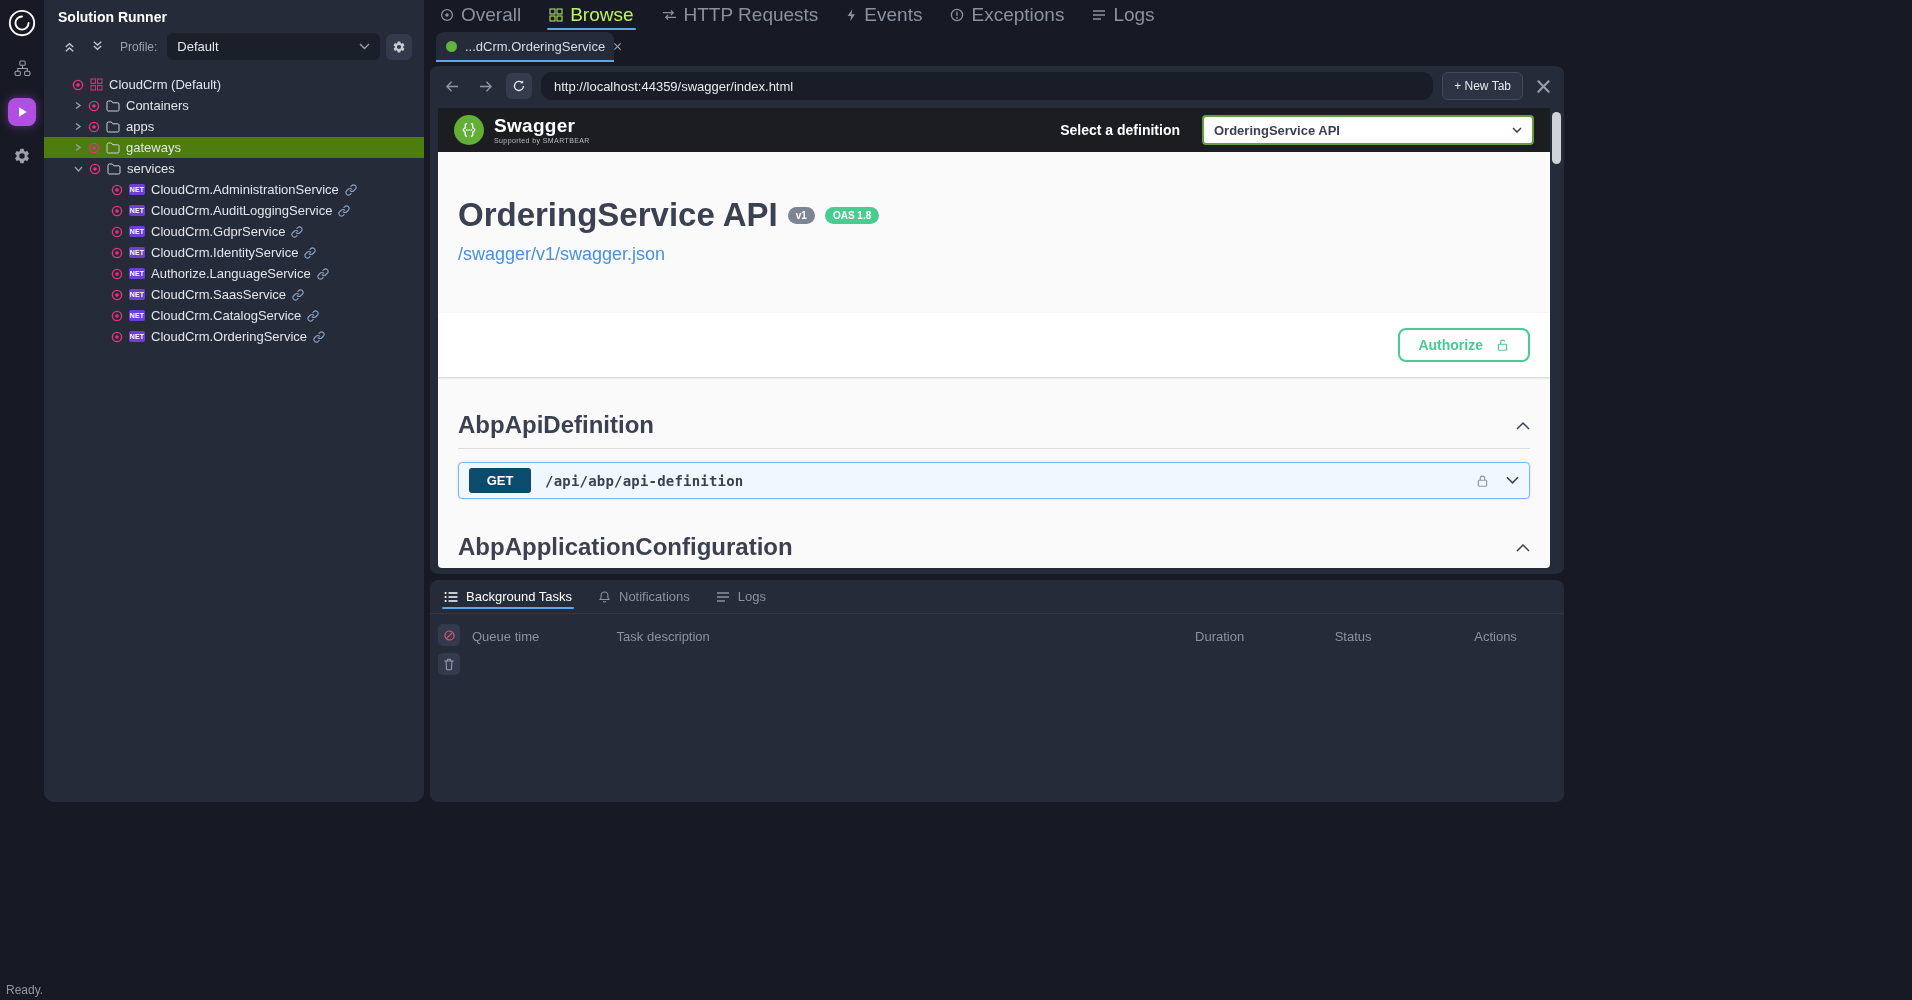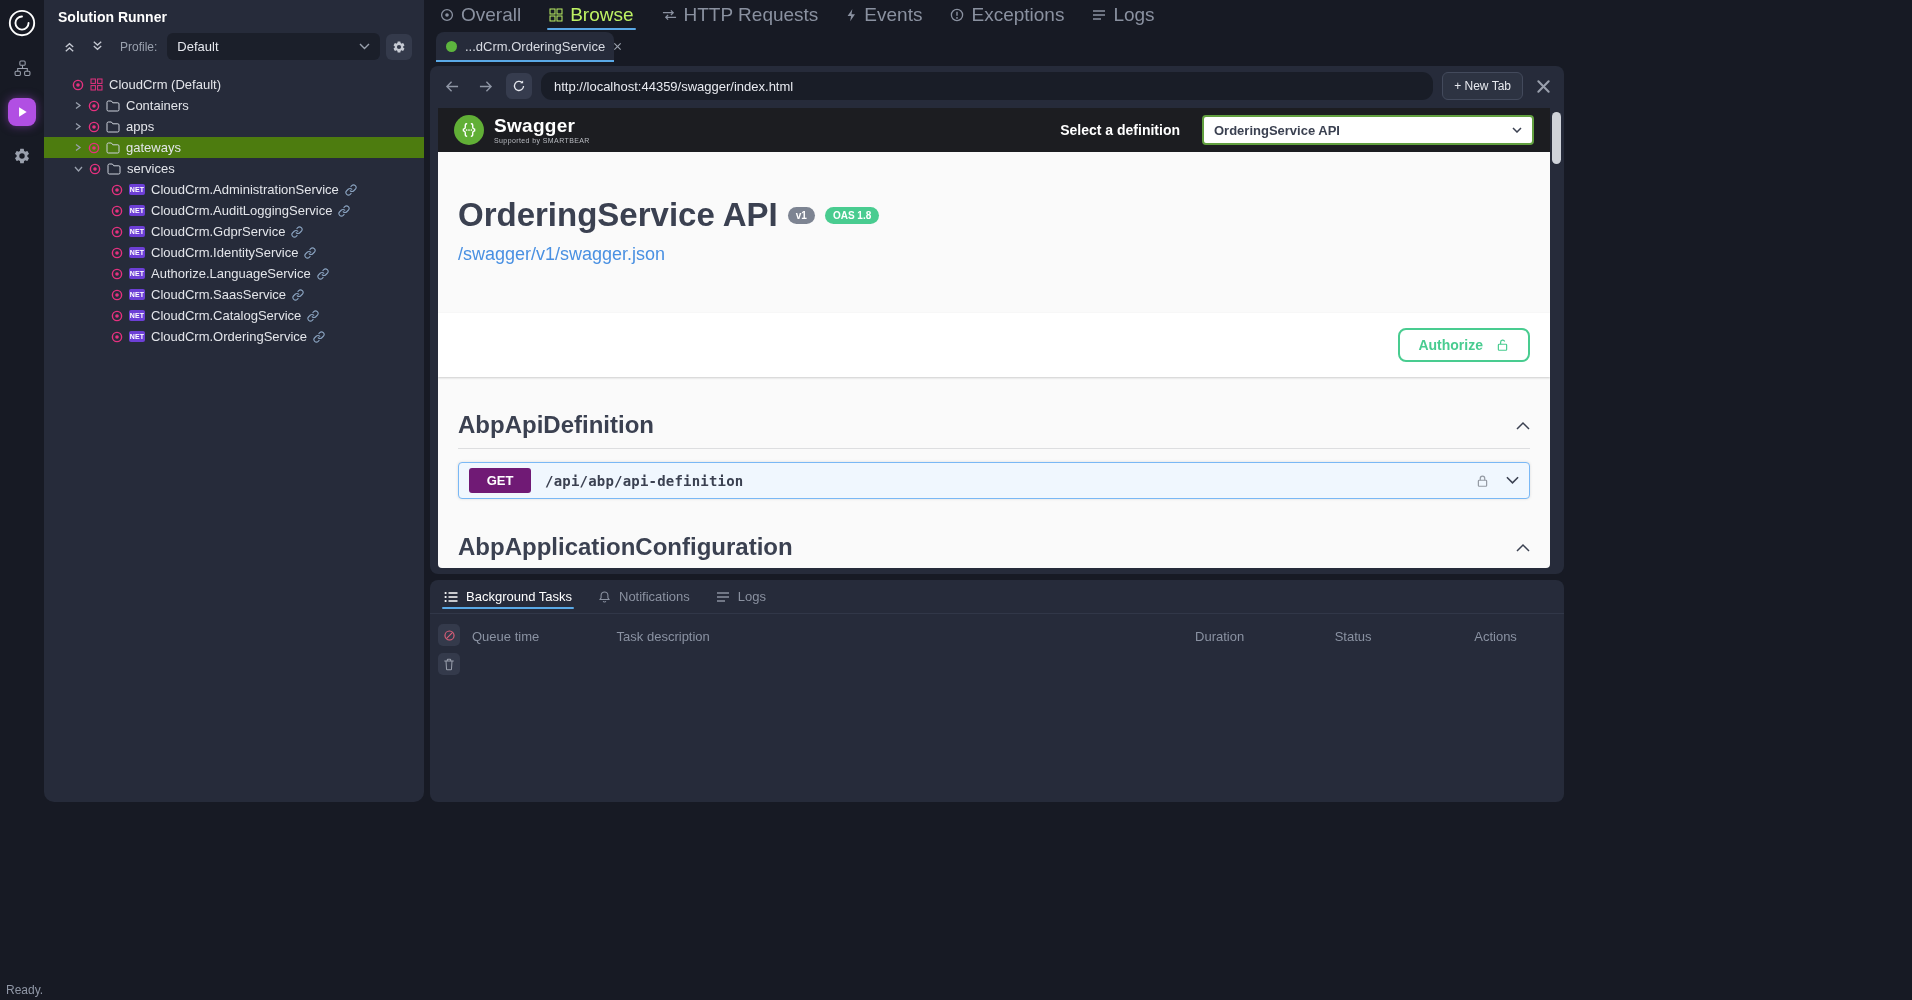--- a/index.html
+++ b/index.html
@@ -70,21 +70,21 @@
   .pill.v1 { background:#7d8492; }
   .pill.oas { background:#49cc90; }
   .sw-spec-link { display:inline-block; margin-top:10px; color:#4990e2; font-size:18px; text-decoration:none; cursor:pointer; }
 
   .sw-scheme { margin-top:48px; background:#ffffff; box-shadow:0 1px 2px 0 rgba(0,0,0,.18); padding:15px 20px; display:flex; justify-content:flex-end; }
   .authorize-btn { display:flex; align-items:center; gap:12px; border:2px solid #49cc90; background:transparent; color:#49cc90; font-weight:bold; font-size:14px; padding:7px 18px; border-radius:8px; cursor:pointer; font-family:inherit; }
 
   .sw-section { display:flex; align-items:center; justify-content:space-between; margin:34px 20px 0; padding-bottom:9px; border-bottom:1px solid rgba(59,65,81,.15); cursor:pointer; }
   .sw-section h3 { font-size:24px; font-weight:bold; color:#3b4151; }
   .op-row { margin:13px 20px 0; height:37px; background:#f0f7fe; border:1px solid #7ab8f5; border-radius:4px; display:flex; align-items:center; padding:0 10px; gap:14px; box-shadow:0 0 3px rgba(0,0,0,.12); cursor:pointer; }
-  .op-method { background:#701a75; color:#fff; font-weight:bold; font-size:13px; width:62px; text-align:center; padding:5px 0; border-radius:3px; }
+  .op-method { background:#0c4a6e; color:#fff; font-weight:bold; font-size:13px; width:62px; text-align:center; padding:5px 0; border-radius:3px; }
   .op-path { font-family:"DejaVu Sans Mono","Liberation Mono",monospace; font-size:14px; font-weight:bold; color:#3b4151; letter-spacing:.2px; }
   .op-icons { margin-left:auto; display:flex; align-items:center; gap:16px; }
 
   .v-scroll { position:absolute; right:3px; top:44px; width:9px; height:456px; }
   .v-thumb { position:absolute; top:2px; left:0; width:9px; height:52px; background:#cfd3da; border-radius:5px; cursor:pointer; }
 
   
   .bottom-panel { position:absolute; left:430px; top:580px; width:1134px; height:222px; background:#262b3a; border-radius:8px; }
   .bp-tabs { display:flex; align-items:stretch; gap:26px; padding:4px 14px; height:34px; border-bottom:1px solid #313748; }
   .bp-tab { display:flex; align-items:center; gap:8px; color:#8a91a0; font-size:13px; position:relative; cursor:pointer; }

